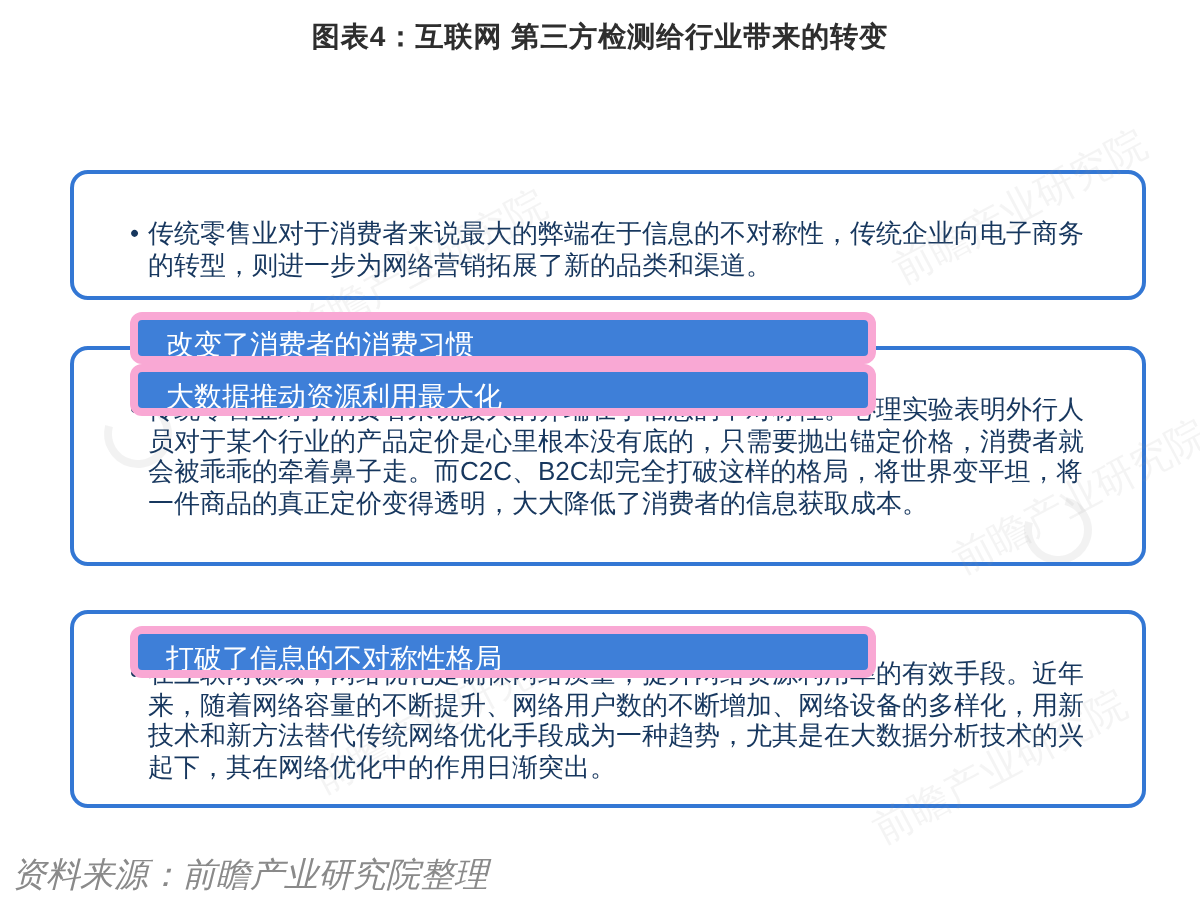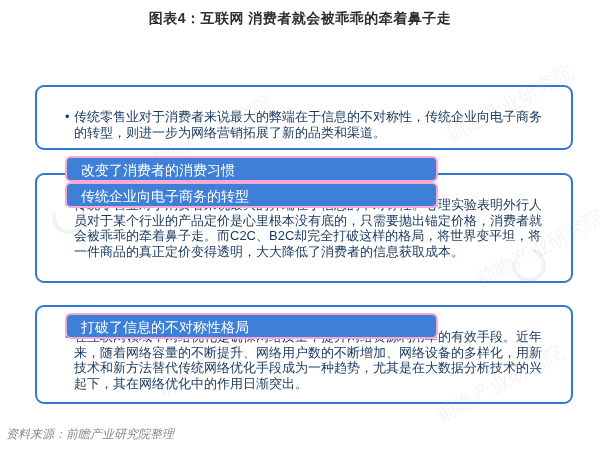--- a/index.html
+++ b/index.html
@@ -29,21 +29,21 @@
   }
   .panel-1 .panel-box{min-height:63px;margin-top:85px;}
   .panel-2 .panel-box{min-height:110px;margin-top:23px;}
   .panel-3 .panel-box{min-height:99px;margin-top:22px;}
   .panel-header{
     position:absolute;
     left:30px;
     width:373px;height:26px;
     box-sizing:border-box;
     background:#3e7fd8;
-    border:2px solid #f9a8d4;
+    border:4px solid #f9a8d4;
     border-radius:6px;
     color:#ffffff;
     font-size:14px;
     line-height:24px;
     padding-left:14px;
     z-index:2;
     white-space:nowrap;
     overflow:hidden;
   }
   .panel-1 .panel-header{top:71px;}
@@ -53,21 +53,21 @@
     display:flex;
     margin:0;
     font-size:13px;
     line-height:15.5px;
     color:#17375e;
   }
   .dot{flex:none;width:9px;}
   .bullet-text{flex:1;}
   .footer-source{
     position:absolute;left:6px;top:426px;
-    font-size:12px;font-style:italic;color:#8a8a8a;
+    font-size:17px;font-style:italic;color:#8a8a8a;
   }
   .footer-credit{
     position:absolute;right:10px;top:427px;
     font-size:11px;color:#7c7c7c;
   }
   .watermark{
     position:absolute;
     color:#9a9a9a;
     opacity:0.10;
     font-size:20px;
@@ -85,21 +85,21 @@
     opacity:0.14;
     transform:rotate(-30deg);
     pointer-events:none;
   }
 </style>
 </head>
 <body>
 
 <div class="canvas">
 
-  <div class="chart-title">图表4：互联网 消费者就会被乖乖的牵着鼻子走</div>
+  <div class="chart-title">图表4：互联网 第三方检测给行业带来的转变</div>
 
   <div class="watermark" style="left:440px;top:90px;">前瞻产业研究院</div>
   <div class="watermark" style="left:140px;top:120px;">前瞻产业研究院</div>
   <div class="watermark" style="left:470px;top:235px;">前瞻产业研究院</div>
   <div class="watermark" style="left:150px;top:345px;">前瞻产业研究院</div>
   <div class="watermark" style="left:430px;top:370px;">前瞻产业研究院</div>
   <div class="wm-swirl" style="left:52px;top:200px;"></div>
   <div class="wm-swirl" style="left:512px;top:248px;"></div>
 
   <div class="panels">
@@ -111,21 +111,21 @@
       <div class="panel-box">
         <p class="bullet-line">
           <span class="dot">•</span>
           <span class="bullet-text">传统零售业对于消费者来说最大的弊端在于信息的不对称性，传统企业向电子商务的转型，则进一步为网络营销拓展了新的品类和渠道。</span>
         </p>
       </div>
     </section>
 
     <section class="panel panel-2">
       <div class="panel-header">
-        <span>传统企业向电子商务的转型</span>
+        <span>大数据推动资源利用最大化</span>
       </div>
       <div class="panel-box">
         <p class="bullet-line">
           <span class="dot">•</span>
           <span class="bullet-text">传统零售业对于消费者来说最大的弊端在于信息的不对称性。心理实验表明外行人员对于某个行业的产品定价是心里根本没有底的，只需要抛出锚定价格，消费者就会被乖乖的牵着鼻子走。而C2C、B2C却完全打破这样的格局，将世界变平坦，将一件商品的真正定价变得透明，大大降低了消费者的信息获取成本。</span>
         </p>
       </div>
     </section>
 
     <section class="panel panel-3">

